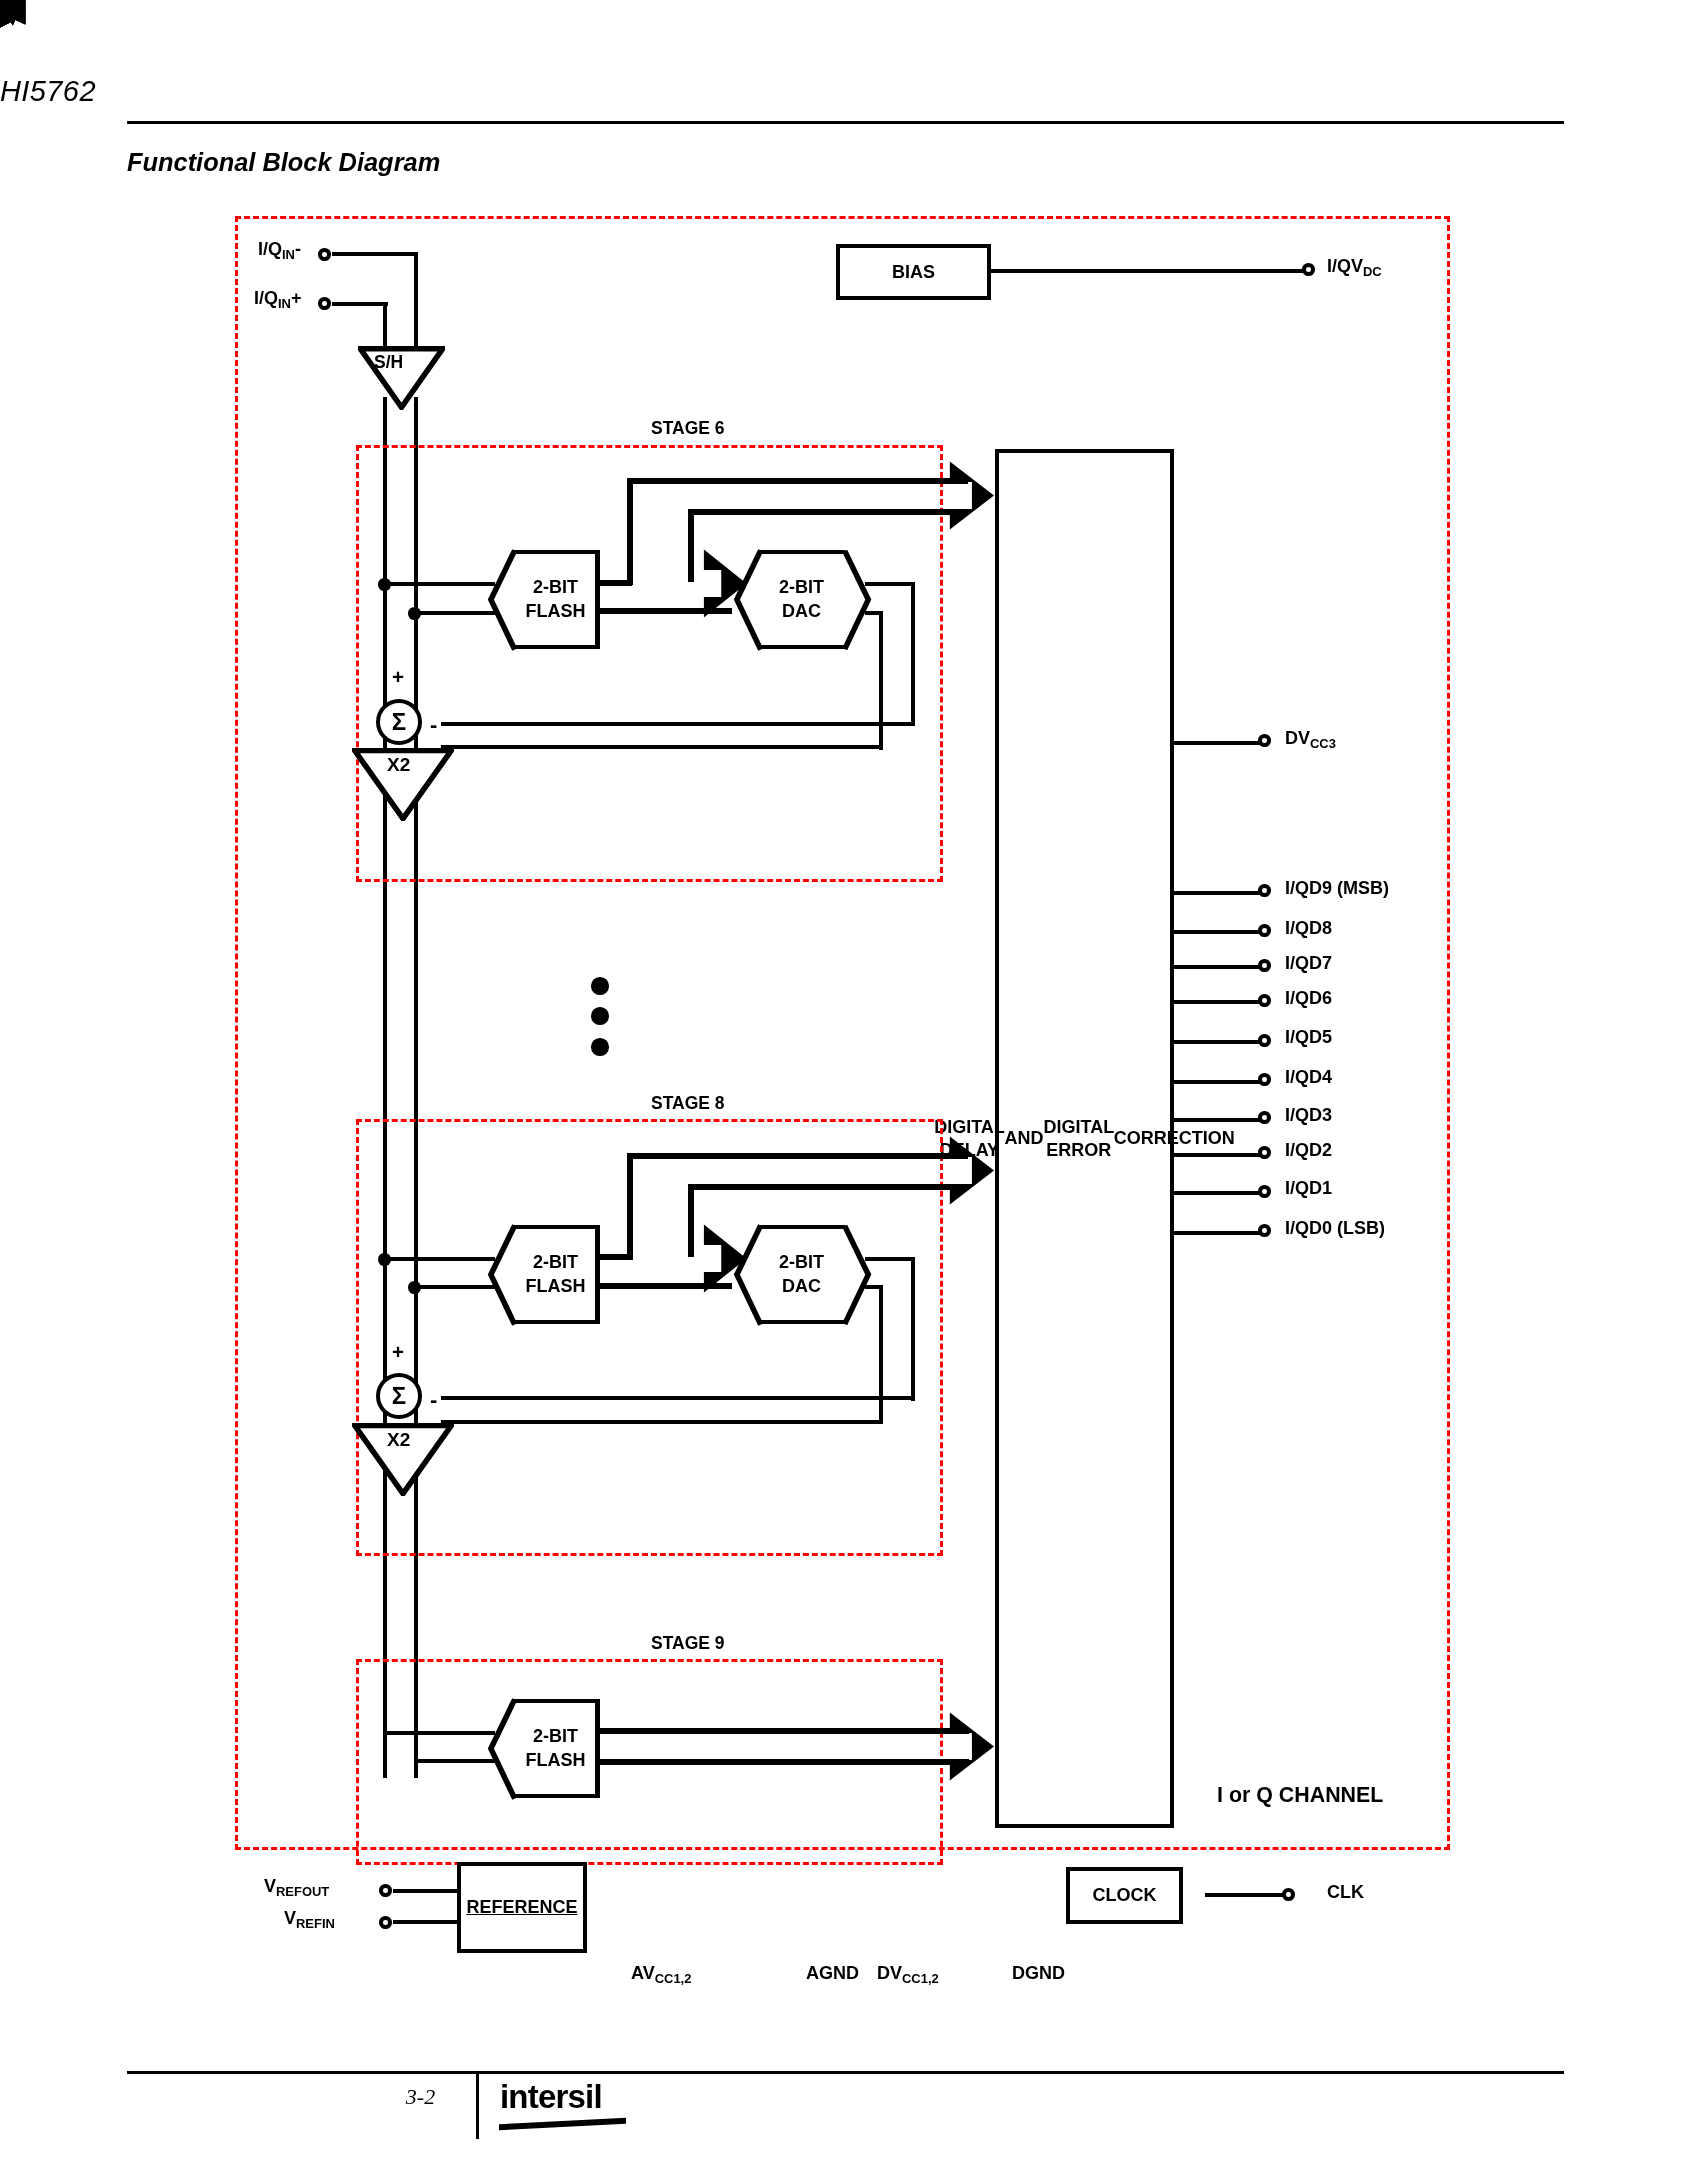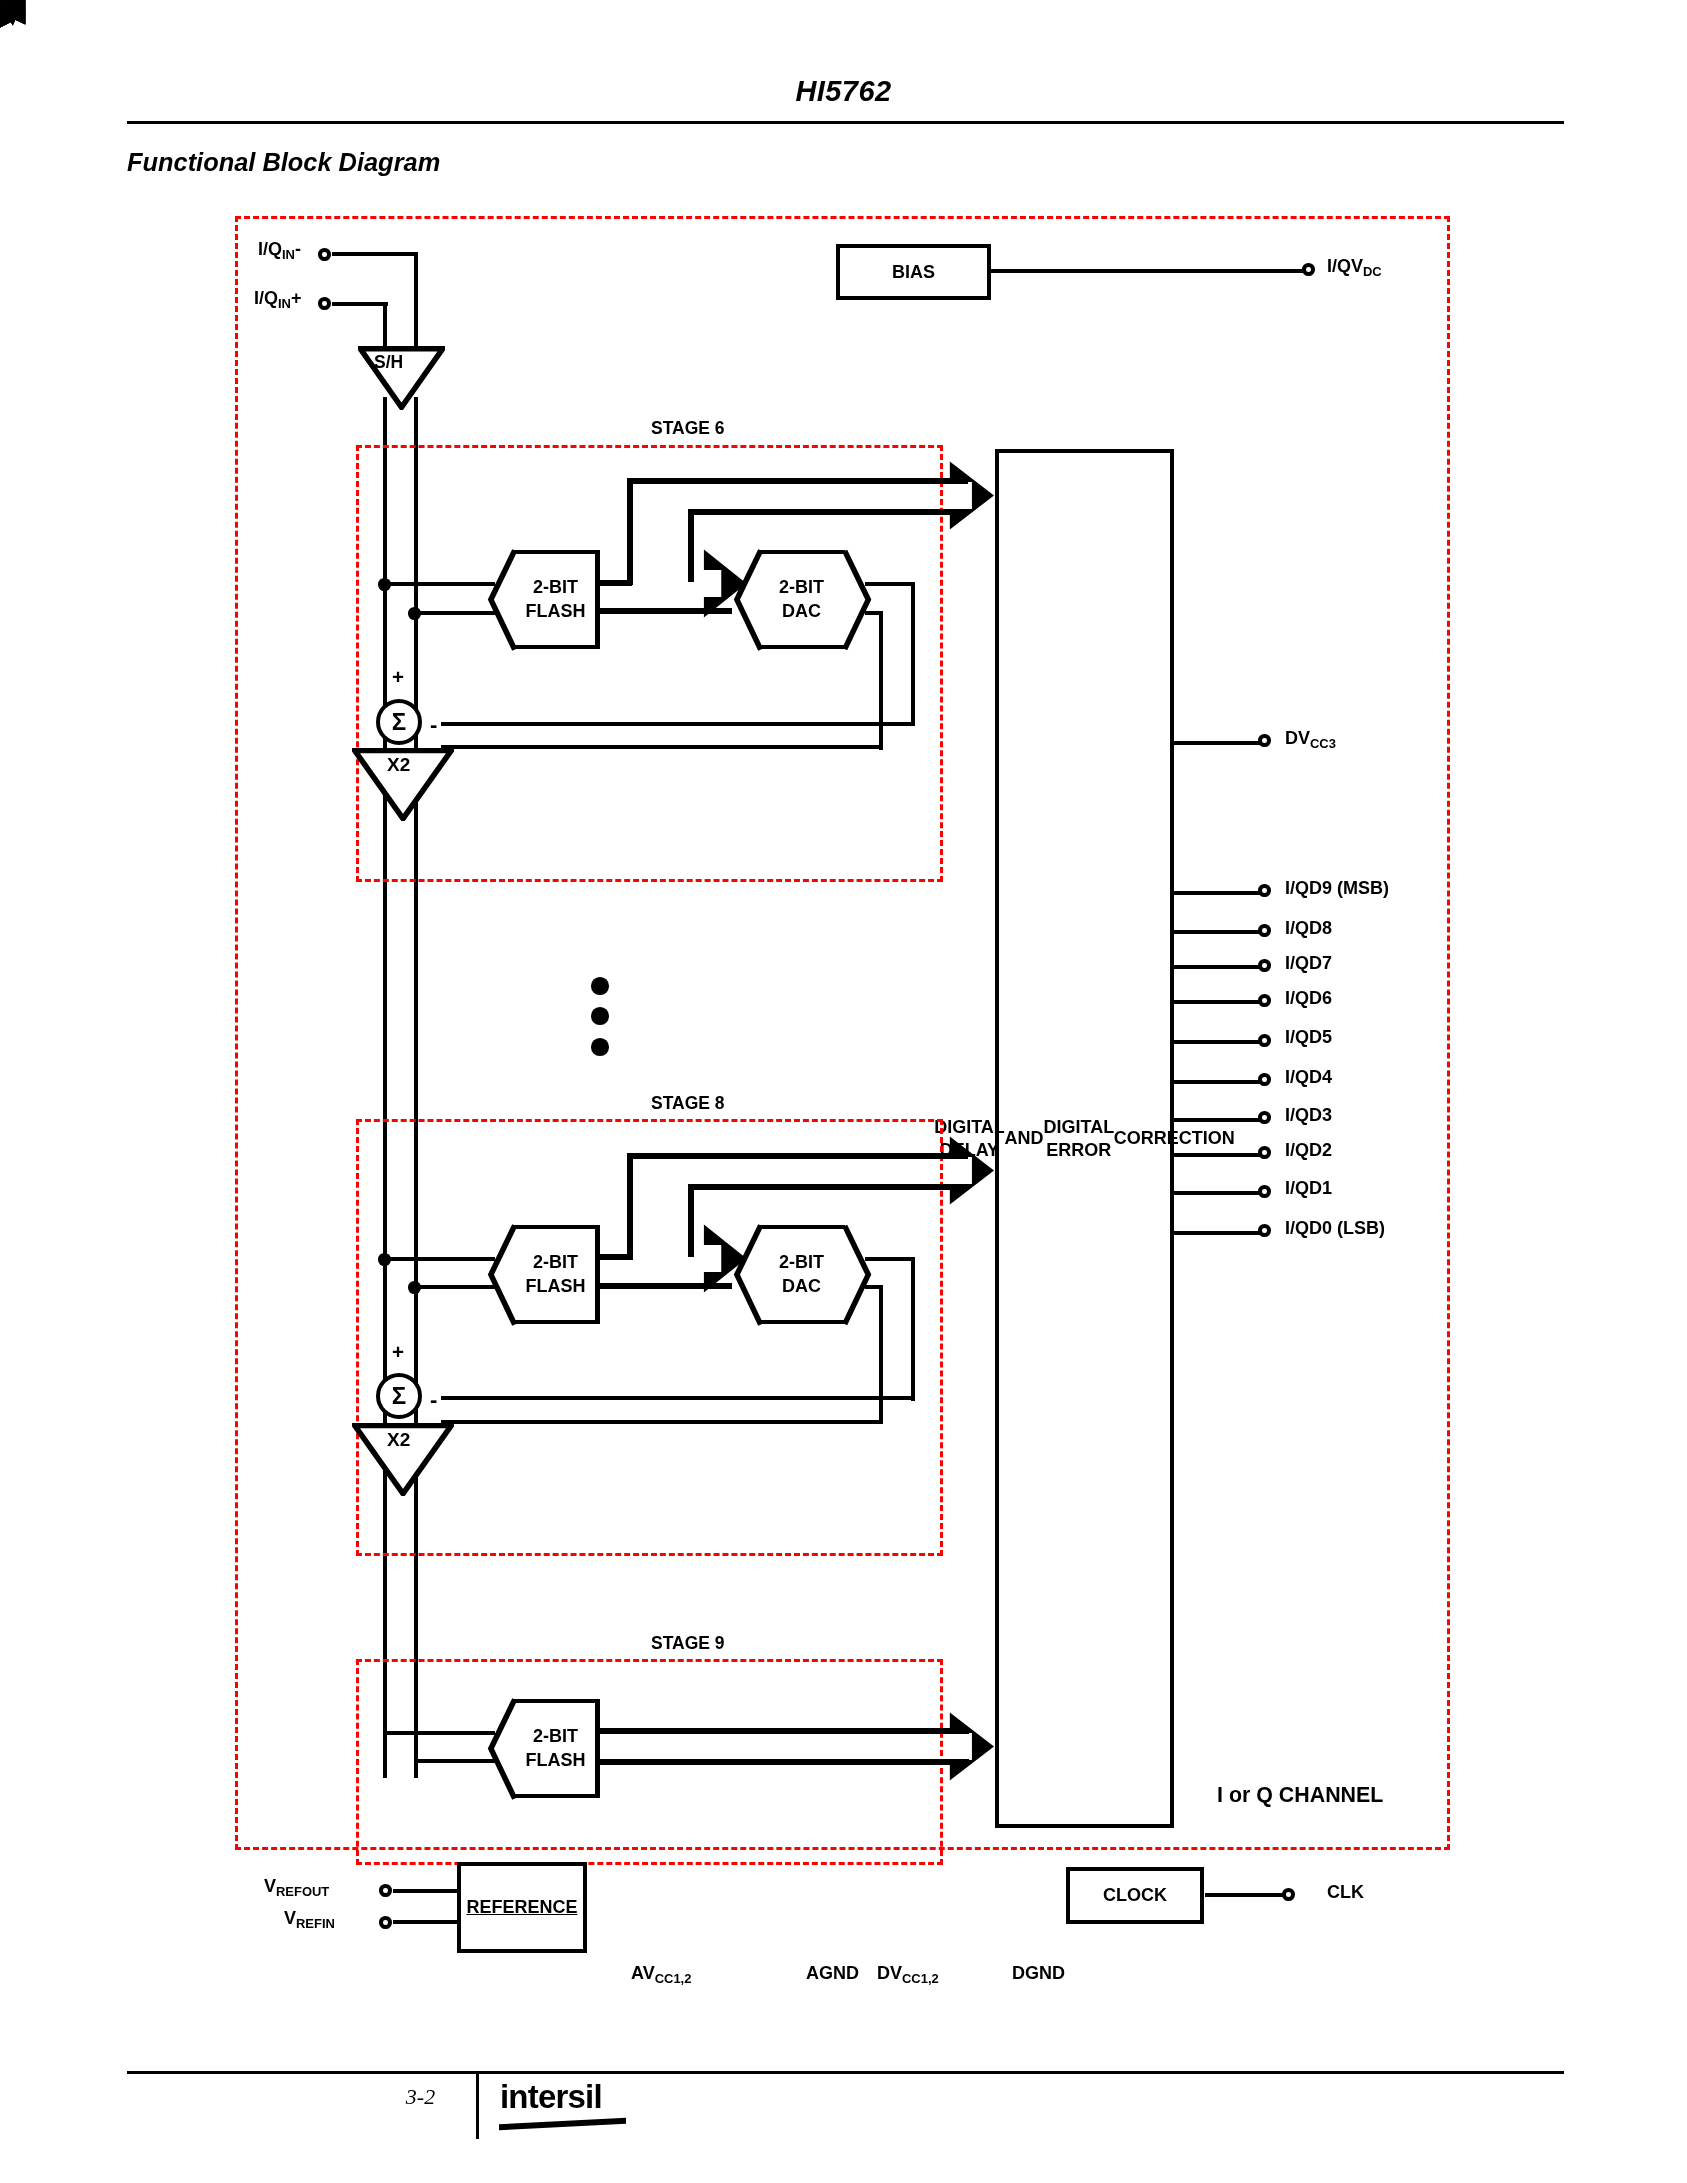--- a/index.html
+++ b/index.html
@@ -7,22 +7,22 @@
     width:1687px;height:2183px;
     font-family:"Liberation Sans", sans-serif;
     color:#000;
     position:relative;
     overflow:hidden;
   }
   .page{position:absolute;inset:0;}
 
   
   #doc-title{
-    position:absolute;left:0;top:75px;width:1687px;text-align:center;
-    font-size:29px;font-weight:bold;font-style:italic;
+    position:absolute;left:0;top:75px;width:1687px;
+    font-size:29px;font-weight:normal;font-style:italic;
     font-family:"Liberation Sans", sans-serif;letter-spacing:0.4px;
   }
   #header-rule{position:absolute;left:127px;top:121px;width:1437px;height:3.2px;background:#000;}
   #section-title{
     position:absolute;left:127px;top:148px;
     font-size:25.4px;font-weight:bold;font-style:italic;
   }
 
   
   #footer-rule{position:absolute;left:127px;top:2071px;width:1437px;height:3.2px;background:#000;}
@@ -426,21 +426,21 @@
   <div class="wire wh" style="left:393px;top:1889px;width:65px;"></div>
   <div class="lbl" style="left:264px;top:1876px;">
     <span>V<sub>REFOUT</sub></span>
   </div>
   <div class="pin" style="left:379px;top:1916px;"></div>
   <div class="wire wh" style="left:393px;top:1920px;width:65px;"></div>
   <div class="lbl" style="left:284px;top:1908px;">
     <span>V<sub>REFIN</sub></span>
   </div>
 
-  <div class="blk" style="left:1066px;top:1867px;width:138px;height:57px;">CLOCK</div>
+  <div class="blk" style="left:1066px;top:1867px;width:117px;height:57px;">CLOCK</div>
   <div class="wire wh" style="left:1205px;top:1893px;width:79px;"></div>
   <div class="pin" style="left:1282px;top:1888px;"></div>
   <div class="lbl" style="left:1327px;top:1882px;">CLK</div>
 
   <div id="supply-label-group">
       <div class="lbl" style="left: 631px; top: 1963px;"><span>AV<sub>CC1,2</sub></span></div>
       <div class="lbl" style="left: 758px; top: 1963px; margin-left: 48px;">AGND</div>
       <div class="lbl" style="left: 877px; top: 1963px;"><span>DV<sub>CC1,2</sub></span></div>
       <div class="lbl" style="left: 1012px; top: 1963px;">DGND</div>
     </div>

